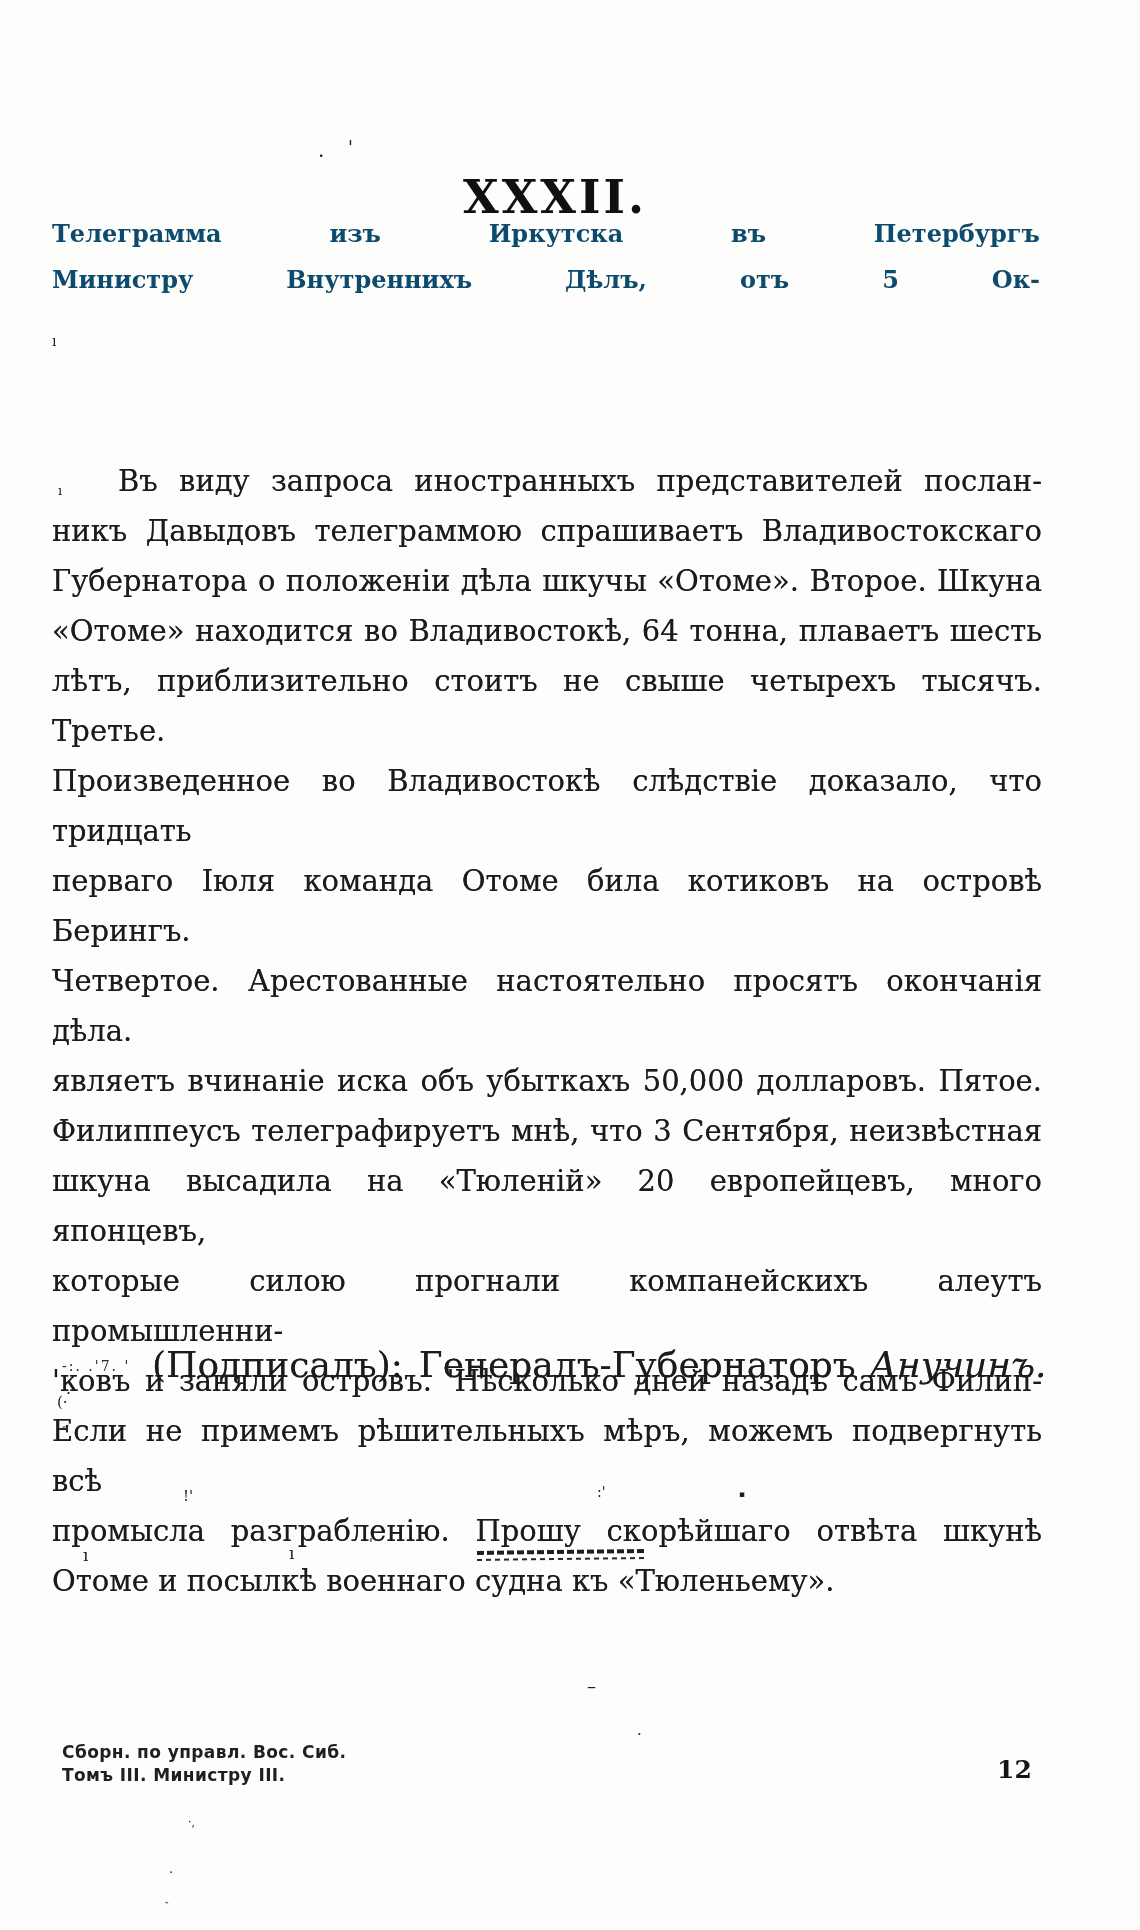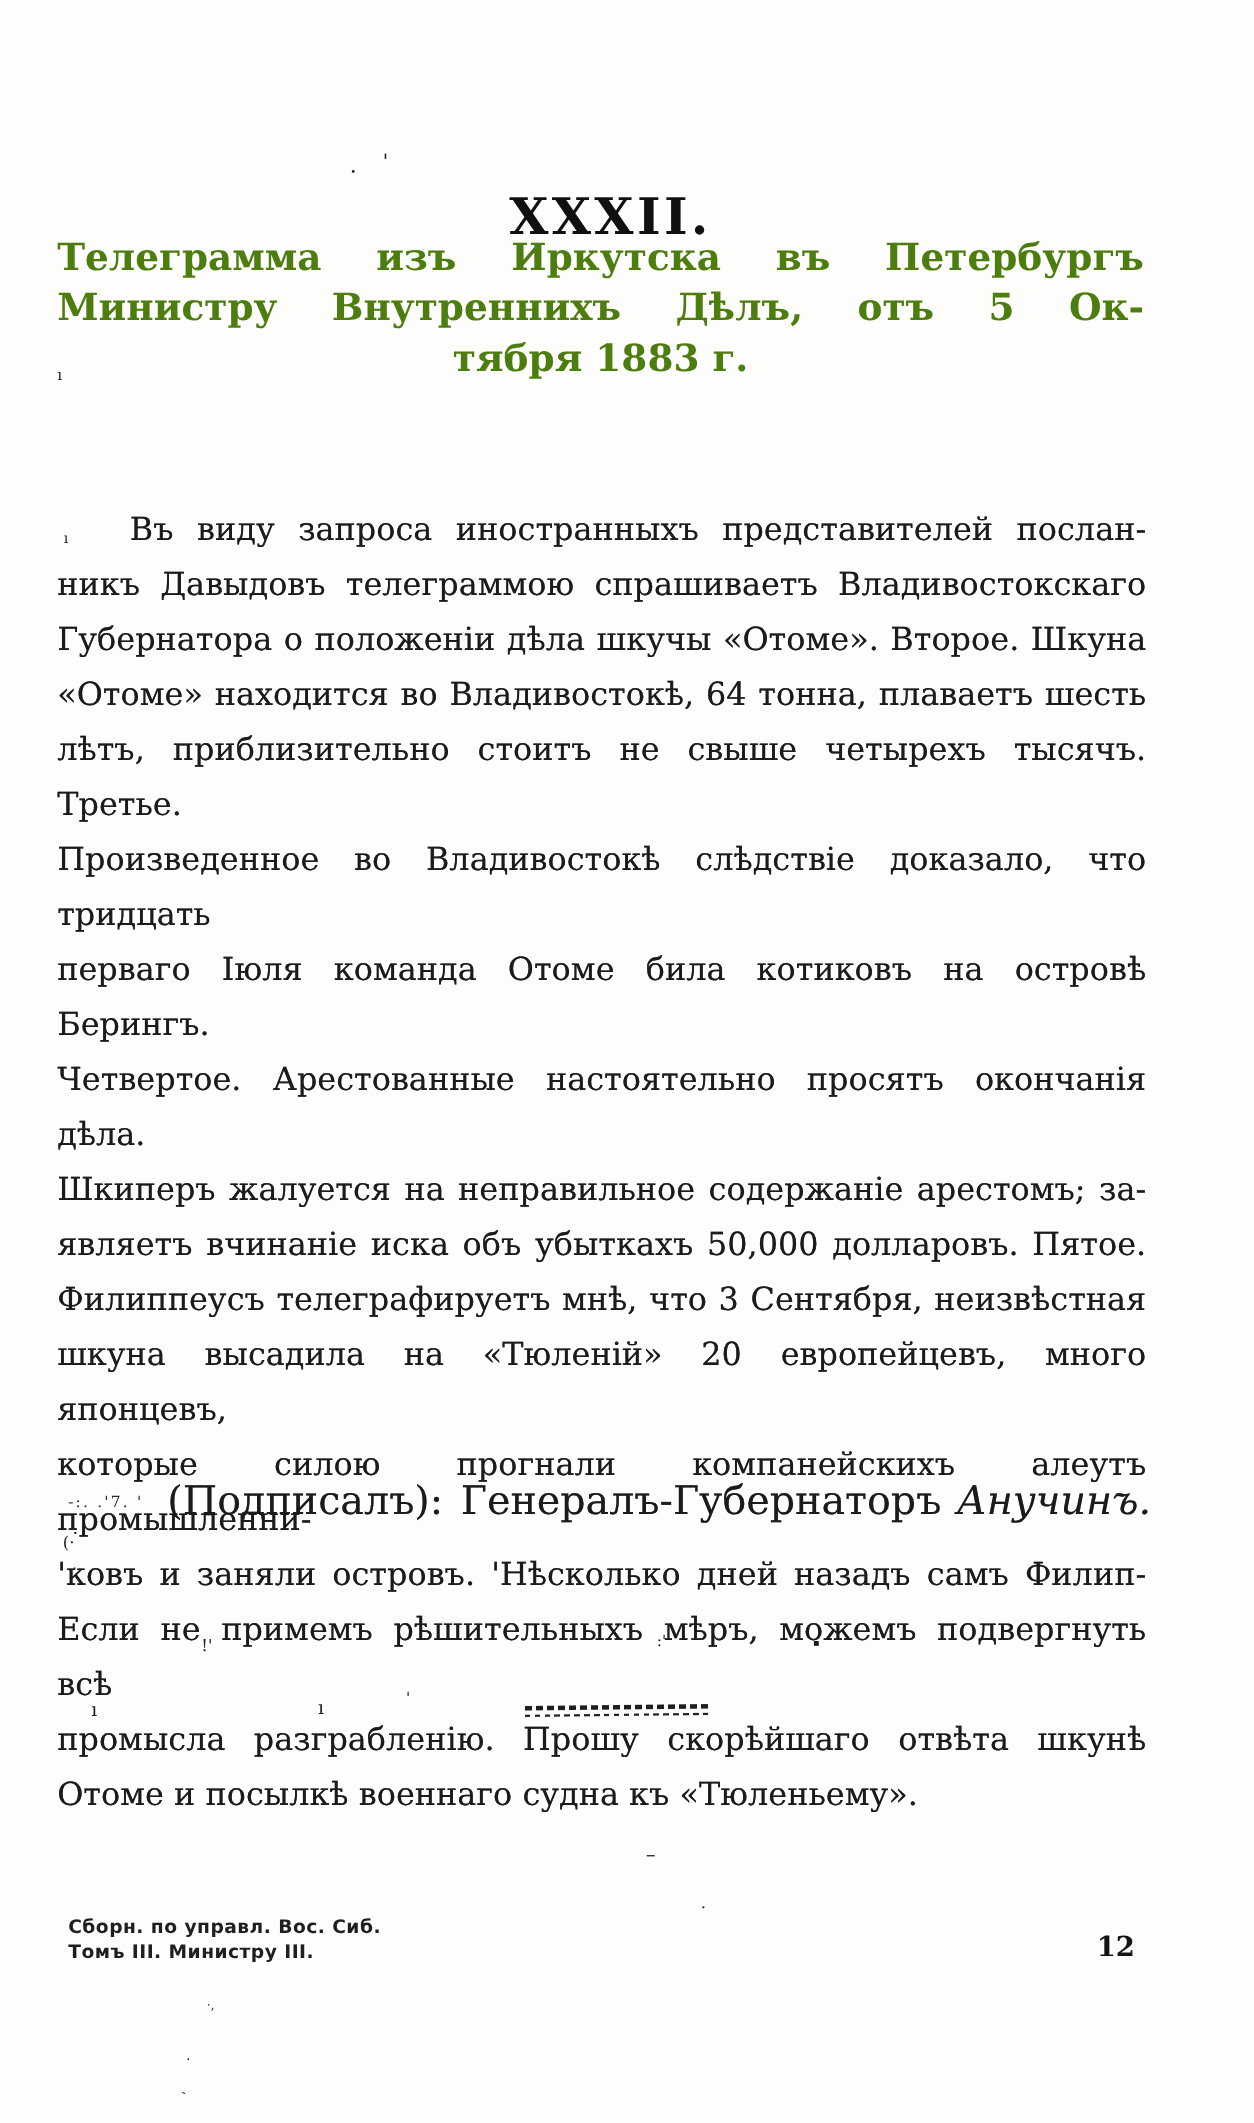--- a/index.html
+++ b/index.html
@@ -15,22 +15,22 @@
   }
   .chapter-title{
     position:absolute;top:130px;left:0;width:1110px;
     text-align:center;
     font-size:46px;font-weight:bold;letter-spacing:3px;
     color:#101010;
     margin-top:40px;
   }
   .heading{
     position:absolute;top:211px;left:52px;width:988px;
-    font-size:34px;font-weight:bold;line-height:46px;
-    color:#4d7c0f;
+    font-size:24px;font-weight:bold;line-height:46px;
+    color:#0c4a6e;
   }
   .hline{text-align:justify;text-align-last:justify;}
   .hline.center{text-align:center;text-align-last:center;}
   .body-text{
     position:absolute;top:456px;left:52px;width:990px;
     font-size:29px;line-height:50px;
     color:#1b1b1b;
     text-shadow:0 0 0.5px rgba(10,10,10,0.65);
   }
   .bline{text-align:justify;text-align-last:justify;white-space:normal;}
@@ -75,33 +75,31 @@
 </head>
 <body>
 
 <div class="page">
 
   <div class="chapter-title">XXXII.</div>
 
   <div class="heading">
     <div class="hline">Телеграмма изъ Иркутска въ Петербургъ</div>
     <div class="hline">Министру Внутреннихъ Дѣлъ, отъ 5 Ок-</div>
-    <div class="hline center">тября 1883 г.</div>
   </div>
 
   <div class="body-text">
     <div class="bline first">Въ виду запроса иностранныхъ представителей послан-</div>
     <div class="bline">никъ Давыдовъ телеграммою спрашиваетъ Владивостокскаго</div>
     <div class="bline">Губернатора о положеніи дѣла шкучы «Отоме». Второе. Шкуна</div>
     <div class="bline">«Отоме» находится во Владивостокѣ, 64 тонна, плаваетъ шесть</div>
     <div class="bline">лѣтъ, приблизительно стоитъ не свыше четырехъ тысячъ. Третье.</div>
     <div class="bline">Произведенное во Владивостокѣ слѣдствіе доказало, что тридцать</div>
     <div class="bline">перваго Іюля команда Отоме била котиковъ на островѣ Берингъ.</div>
     <div class="bline">Четвертое. Арестованные настоятельно просятъ окончанія дѣла.</div>
-    <div class="bline">Шкиперъ жалуется на неправильное содержаніе арестомъ; за-</div>
     <div class="bline">являетъ вчинаніе иска объ убыткахъ 50,000 долларовъ. Пятое.</div>
     <div class="bline">Филиппеусъ телеграфируетъ мнѣ, что 3 Сентября, неизвѣстная</div>
     <div class="bline">шкуна высадила на «Тюленій» 20 европейцевъ, много японцевъ,</div>
     <div class="bline">которые силою прогнали компанейскихъ алеутъ промышленни-</div>
     <div class="bline">'ковъ и заняли островъ. 'Нѣсколько дней назадъ самъ Филип-</div>
     <div class="bline">Если не примемъ рѣшительныхъ мѣръ, можемъ подвергнуть всѣ</div>
     <div class="bline">промысла разграбленію. Прошу скорѣйшаго отвѣта шкунѣ</div>
     <div class="bline last">Отоме и посылкѣ военнаго судна къ «Тюленьему».</div>
   </div>
 

